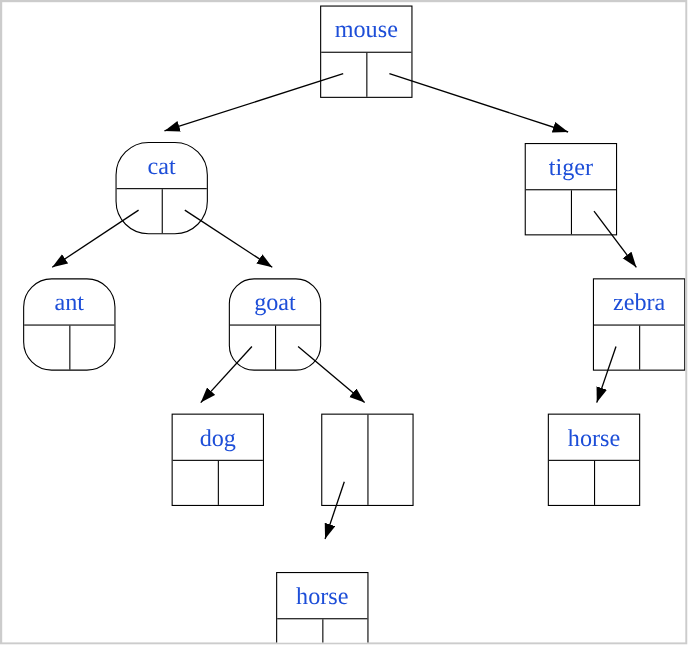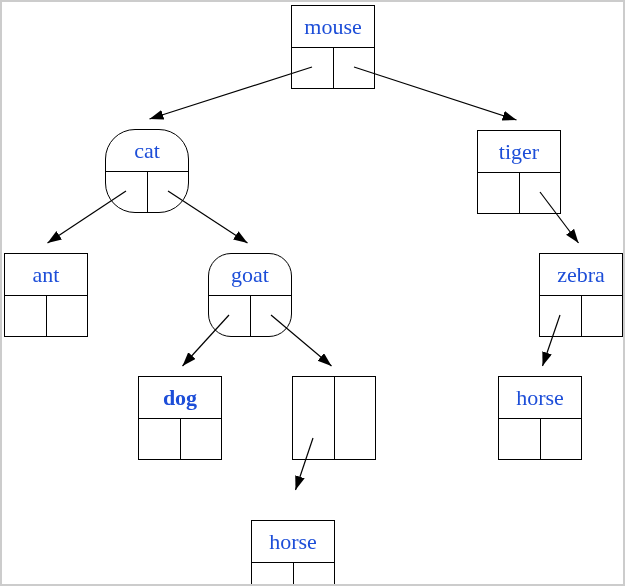--- a/index.html
+++ b/index.html
@@ -92,42 +92,42 @@
         <div class="cell right"></div>
       </div>
     </div>
     <div class="node" style="left: 475px; top: 128px;">
       <div class="node-label">tiger</div>
       <div class="node-cells">
         <div class="cell left"></div>
         <div class="cell right"></div>
       </div>
     </div>
-    <div class="node" style="left: 2px; top: 251px;">
+    <div class="node" style="left: 19px; top: 251px; border-radius: 26px;">
       <div class="node-label">ant</div>
       <div class="node-cells">
         <div class="cell left"></div>
         <div class="cell right"></div>
       </div>
     </div>
     <div class="node" style="left: 206px; top: 251px; border-radius: 23px;">
       <div class="node-label">goat</div>
       <div class="node-cells">
         <div class="cell left"></div>
         <div class="cell right"></div>
       </div>
     </div>
     <div class="node" style="left: 537px; top: 251px;">
       <div class="node-label">zebra</div>
       <div class="node-cells">
         <div class="cell left"></div>
         <div class="cell right"></div>
       </div>
     </div>
-    <div class="node" style="left: 136px; top: 374px; font-weight: bold;">
+    <div class="node" style="left: 154px; top: 374px;">
       <div class="node-label">dog</div>
       <div class="node-cells">
         <div class="cell left"></div>
         <div class="cell right"></div>
       </div>
     </div>
     <div class="node" style="left: 290px; top: 374px;">
       <div class="node-cells">
         <div class="cell left"></div>
         <div class="cell right"></div>

